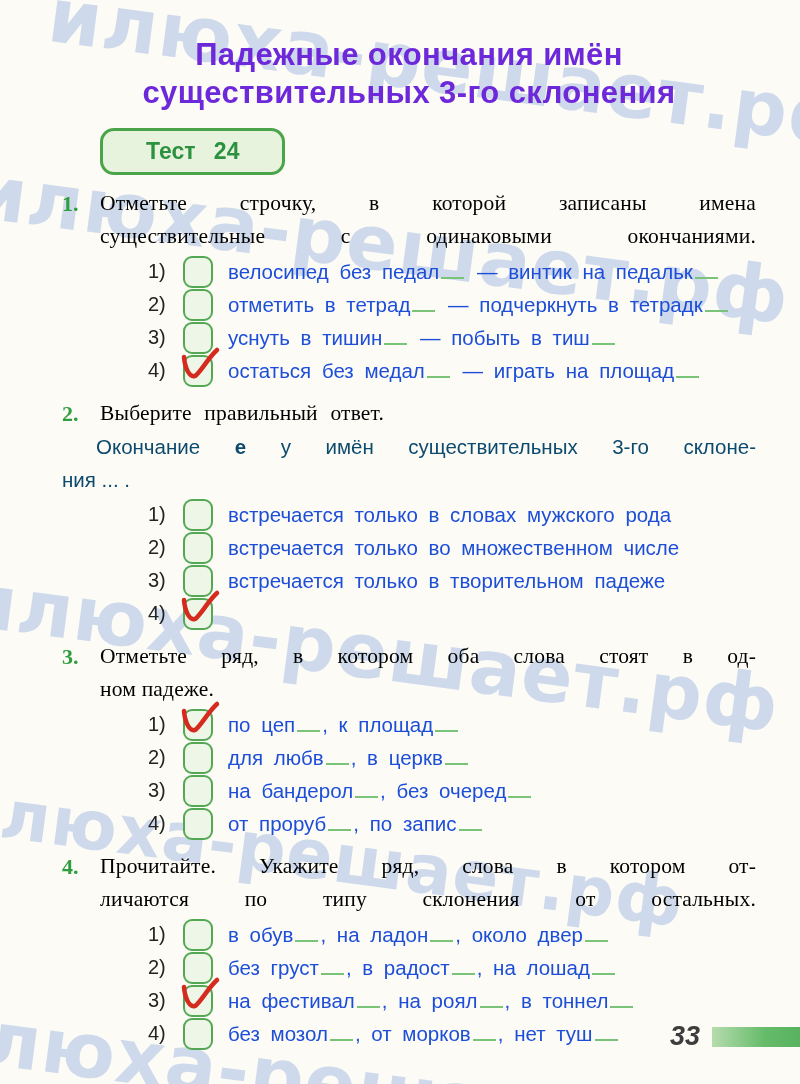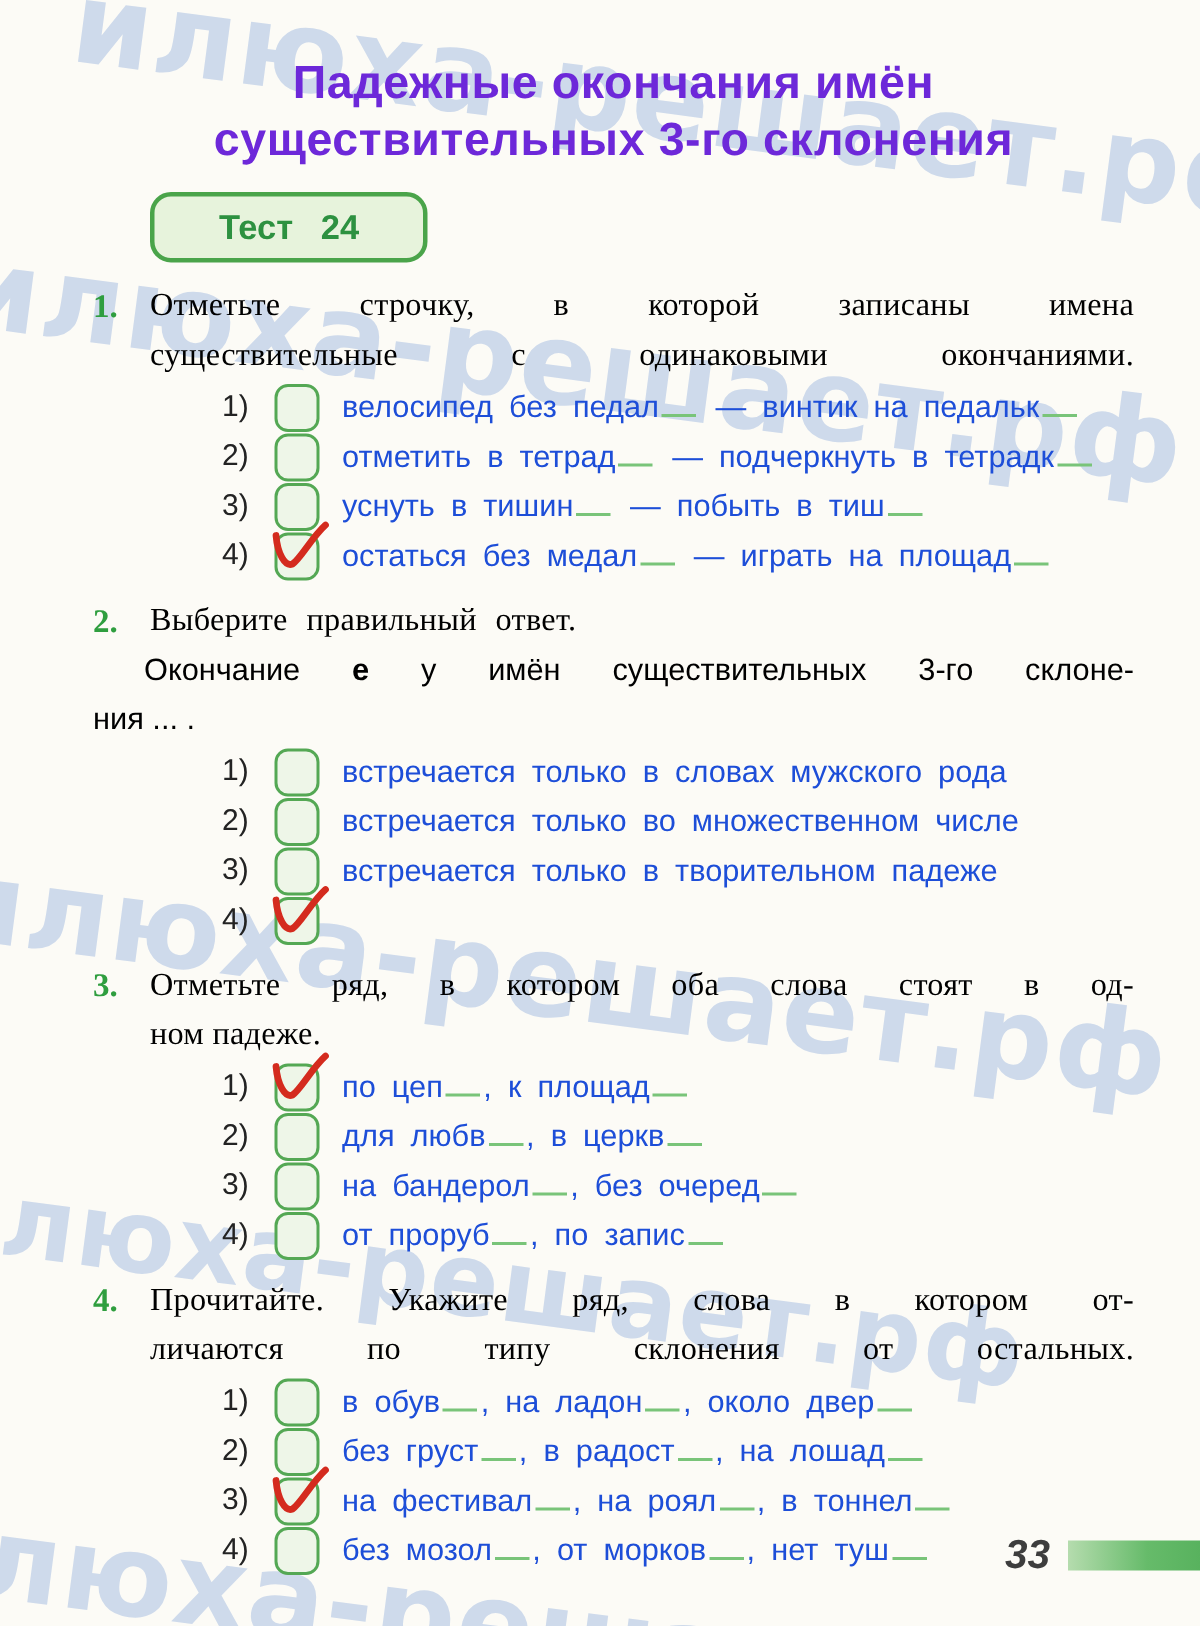--- a/index.html
+++ b/index.html
@@ -44,21 +44,21 @@
     font-size:22px;line-height:33px;color:#2f9e3f;
   }
   .q-line{
     font-family:"Liberation Serif",serif;
     font-size:21.5px;line-height:33px;color:#000000;
     letter-spacing:.2px;
   }
   .q-line.just{text-align:justify;text-align-last:justify;}
   .q-line.plain{word-spacing:7px;}
 
-  .stem{margin-left:-38px;font-size:20.5px;line-height:33px;color:#000000;}
+  .stem{margin-left:-38px;font-size:20.5px;line-height:33px;color:#0c4a6e;}
   .stem .l1{padding-left:34px;text-align:justify;text-align-last:justify;}
   .stem b{font-weight:bold;}
 
   .options{margin-top:3px;}
   .option{display:flex;align-items:center;height:29px;margin:4px 0 4px 48px;}
   .opt-num{width:30px;flex:none;font-size:20px;color:#232323;}
   .checkbox{
     flex:none;width:26px;height:28px;margin:0 15px 0 5px;
     border:2.5px solid #54a854;border-radius:9px;background:#eef6e8;
     position:relative;cursor:pointer;

